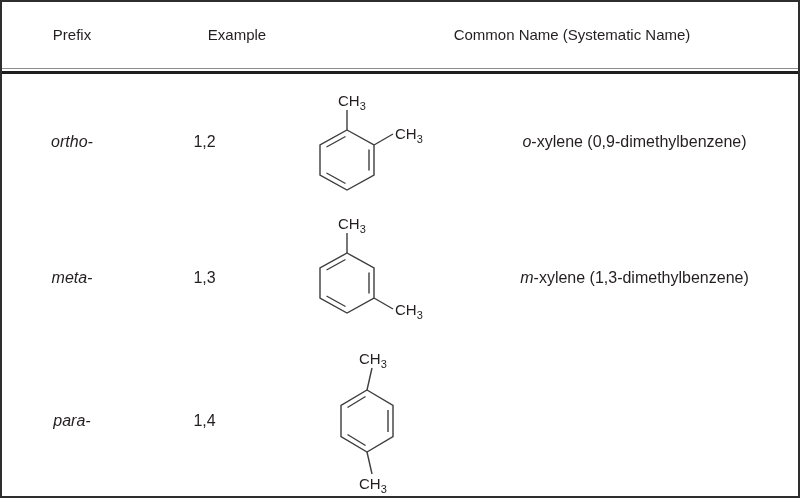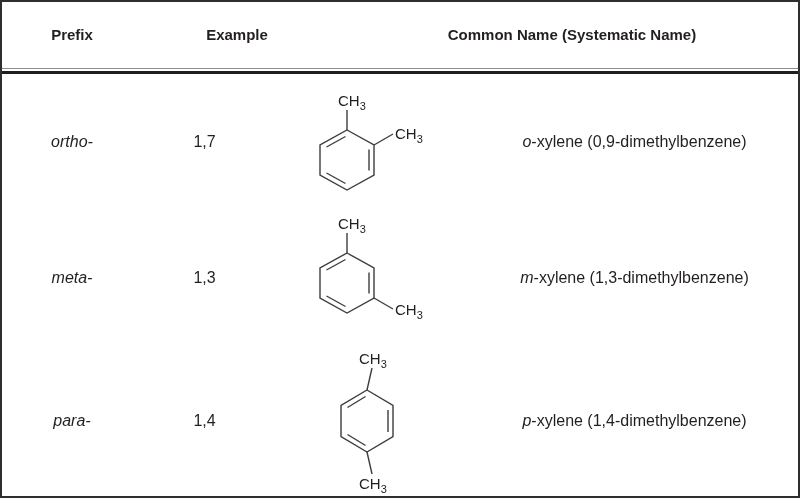--- a/index.html
+++ b/index.html
@@ -17,21 +17,21 @@
     position:relative;
     width:800px;height:498px;
     background:var(--bg);
     border:2px solid var(--table-border);
     display:flex;flex-direction:column;
     overflow:hidden;
   }
   .hdr{
     height:66px;flex:0 0 66px;
     display:flex;align-items:center;
-    font-weight:bold;font-size:15px;line-height:1.25;
+    font-weight:normal;font-size:15px;line-height:1.25;
     text-align:center;
   }
   .divider{flex:0 0 auto;}
   .rule-thin{height:1px;background:var(--rule-thin);}
   .rule-gap{height:2px;background:var(--bg);}
   .rule-thick{height:3px;background:var(--rule-thick);}
   .row{display:flex;align-items:center;text-align:center;}
   .r1{flex:0 0 126px;}
   .r2{flex:0 0 135px;}
   .r3{flex:1 1 auto;}
@@ -63,21 +63,21 @@
   </div>
 
   <div class="divider">
     <div class="rule-thin"></div>
     <div class="rule-gap"></div>
     <div class="rule-thick"></div>
   </div>
 
   <div class="row r1">
     <div class="c1 prefix">ortho-</div>
-    <div class="c2 pos">1,7</div>
+    <div class="c2 pos">1,2</div>
     <div class="c3">
       <svg class="nudge-down" width="140" height="122" viewBox="0 0 140 122">
         <polygon class="frame" points="55,42 82,57 82,87 55,102 28,87 28,57"></polygon>
         <line x1="34.5" y1="59" x2="53.5" y2="48.5"></line>
         <line x1="77" y1="61.5" x2="77" y2="82.5"></line>
         <line x1="53.5" y1="95.5" x2="34.5" y2="85"></line>
         <line x1="55" y1="42" x2="55" y2="22"></line>
         <line x1="82" y1="57" x2="101" y2="46"></line>
         <text x="46" y="18"><tspan>CH</tspan><tspan class="sub" dy="3.5">3</tspan></text>
         <text x="103" y="51"><tspan>CH</tspan><tspan class="sub" dy="3.5">3</tspan></text>
@@ -112,16 +112,15 @@
         <polygon class="frame" points="70,44 96,59.5 96,90.5 70,106 44,90.5 44,59.5"></polygon>
         <line x1="50.5" y1="61.5" x2="68.5" y2="50.5"></line>
         <line x1="91" y1="64" x2="91" y2="86"></line>
         <line x1="68.5" y1="99.5" x2="50.5" y2="88.5"></line>
         <line x1="70" y1="44" x2="75" y2="22"></line>
         <line x1="70" y1="106" x2="75" y2="128"></line>
         <text x="62" y="18"><tspan>CH</tspan><tspan class="sub" dy="3.5">3</tspan></text>
         <text x="62" y="143"><tspan>CH</tspan><tspan class="sub" dy="3.5">3</tspan></text>
       </svg>
     </div>
-    <div class="c4 cname"><span class="it">p</span><span>-xylene (1,4-dimethylbenzene)</span></div>
   </div>
 
 </div>
 
 </body></html>

